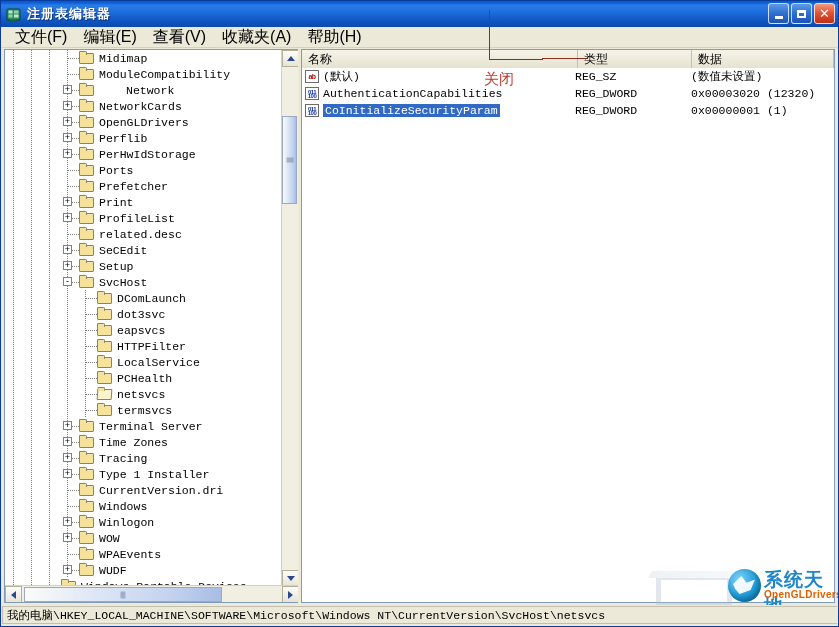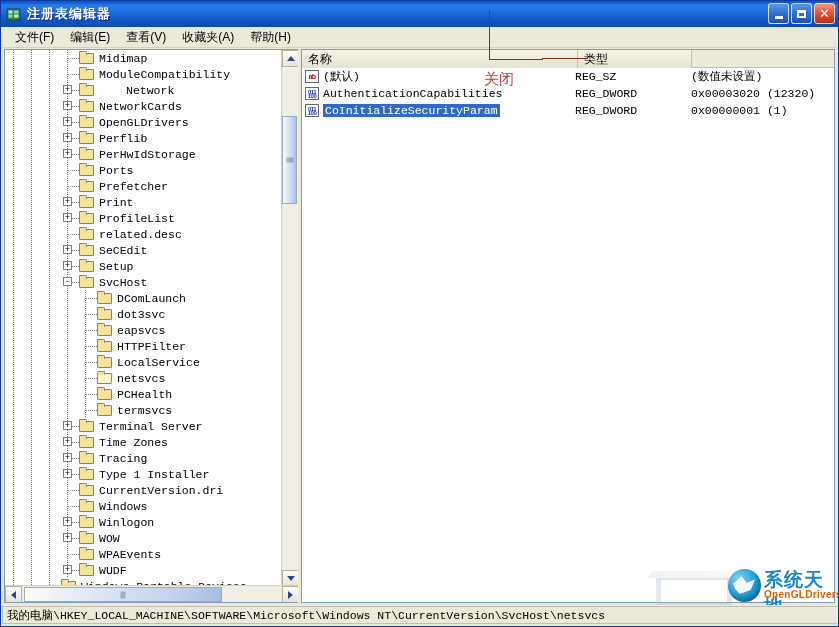--- a/index.html
+++ b/index.html
@@ -64,21 +64,21 @@
   
   .menubar {
     position: absolute; left: 1px; top: 26px;
     width: 835px; height: 21px;
     background: #ece9d8;
     display: flex; align-items: center;
     padding-left: 5px;
     border-bottom: 1px solid #d6d2bd;
   }
   .menu-item {
-    font-size: 12px; color: #000;
+    font-size: 16px; color: #000;
     padding: 2px 8px;
     cursor: default;
     white-space: nowrap;
   }
 
   
   .client {
     position: absolute; left: 1px; top: 47px;
     width: 670px; height: 558px;
     background: #ece9d8;
@@ -618,36 +618,36 @@
             </div>
             <div class="tlabel" style="left: 112px;">LocalService</div>
           </div>
           <div class="trow">
             <div class="dotv" style="left: 8px;"></div>
             <div class="dotv" style="left: 26px;"></div>
             <div class="dotv" style="left: 44px;"></div>
             <div class="dotv" style="left: 62px;"></div>
             <div class="dotv" style="left: 80px;"></div>
             <div class="doth" style="left: 81px; top: 8px; width: 11px;"></div>
-            <div class="folder open" style="left: 92px; top: 1px;">
-              <i></i>
-            </div>
-            <div class="tlabel" style="left: 112px;">netsvcs</div>
+            <div class="folder" style="left: 92px; top: 1px;">
+              <i></i>
+            </div>
+            <div class="tlabel" style="left: 112px;">PCHealth</div>
           </div>
           <div class="trow">
             <div class="dotv" style="left: 8px;"></div>
             <div class="dotv" style="left: 26px;"></div>
             <div class="dotv" style="left: 44px;"></div>
             <div class="dotv" style="left: 62px;"></div>
             <div class="dotv" style="left: 80px;"></div>
             <div class="doth" style="left: 81px; top: 8px; width: 11px;"></div>
-            <div class="folder" style="left: 92px; top: 1px;">
-              <i></i>
-            </div>
-            <div class="tlabel" style="left: 112px;">PCHealth</div>
+            <div class="folder open" style="left: 92px; top: 1px;">
+              <i></i>
+            </div>
+            <div class="tlabel" style="left: 112px;">netsvcs</div>
           </div>
           <div class="trow">
             <div class="dotv" style="left: 8px;"></div>
             <div class="dotv" style="left: 26px;"></div>
             <div class="dotv" style="left: 44px;"></div>
             <div class="dotv" style="left: 62px;"></div>
             <div class="dotv" style="left: 80px;"></div>
             <div class="doth" style="left: 81px; top: 8px; width: 11px;"></div>
             <div class="folder" style="left: 92px; top: 1px;">
               <i></i>
@@ -805,20 +805,21 @@
         <div class="sb-btn" style="position:absolute;right:0;top:0;">
           <div class="sb-arrow right"></div>
         </div>
       </div>
     </div>
 
     <div class="list-panel">
       <div class="lheader" id="list-header">
           <div class="lh-cell" style="width: 276px;">名称</div>
           <div class="lh-cell" style="width: 114px;">类型</div>
+          <div class="lh-cell" style="width: 142px;">数据</div>
         </div>
       <div class="lrows" id="list-rows">
           <div class="lrow">
             <div class="c-name" style="display: flex; align-items: center;">
               <div class="vicon sz">ab</div>
               <span>(默认)</span>
             </div>
             <div class="c-type">REG_SZ</div>
             <div class="c-data">(数值未设置)</div>
           </div>

